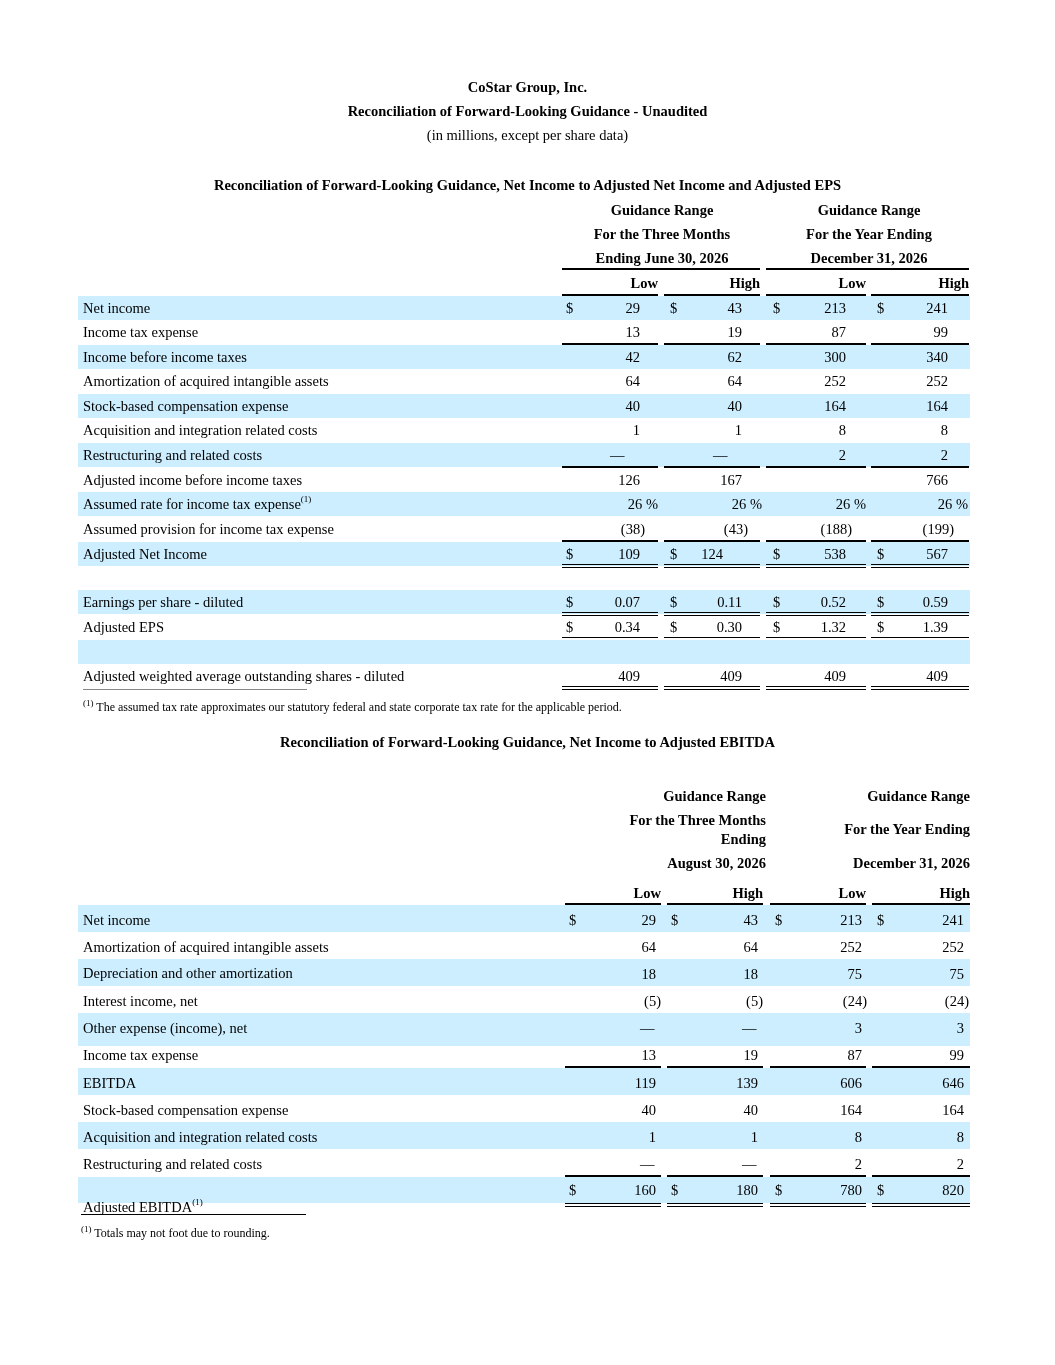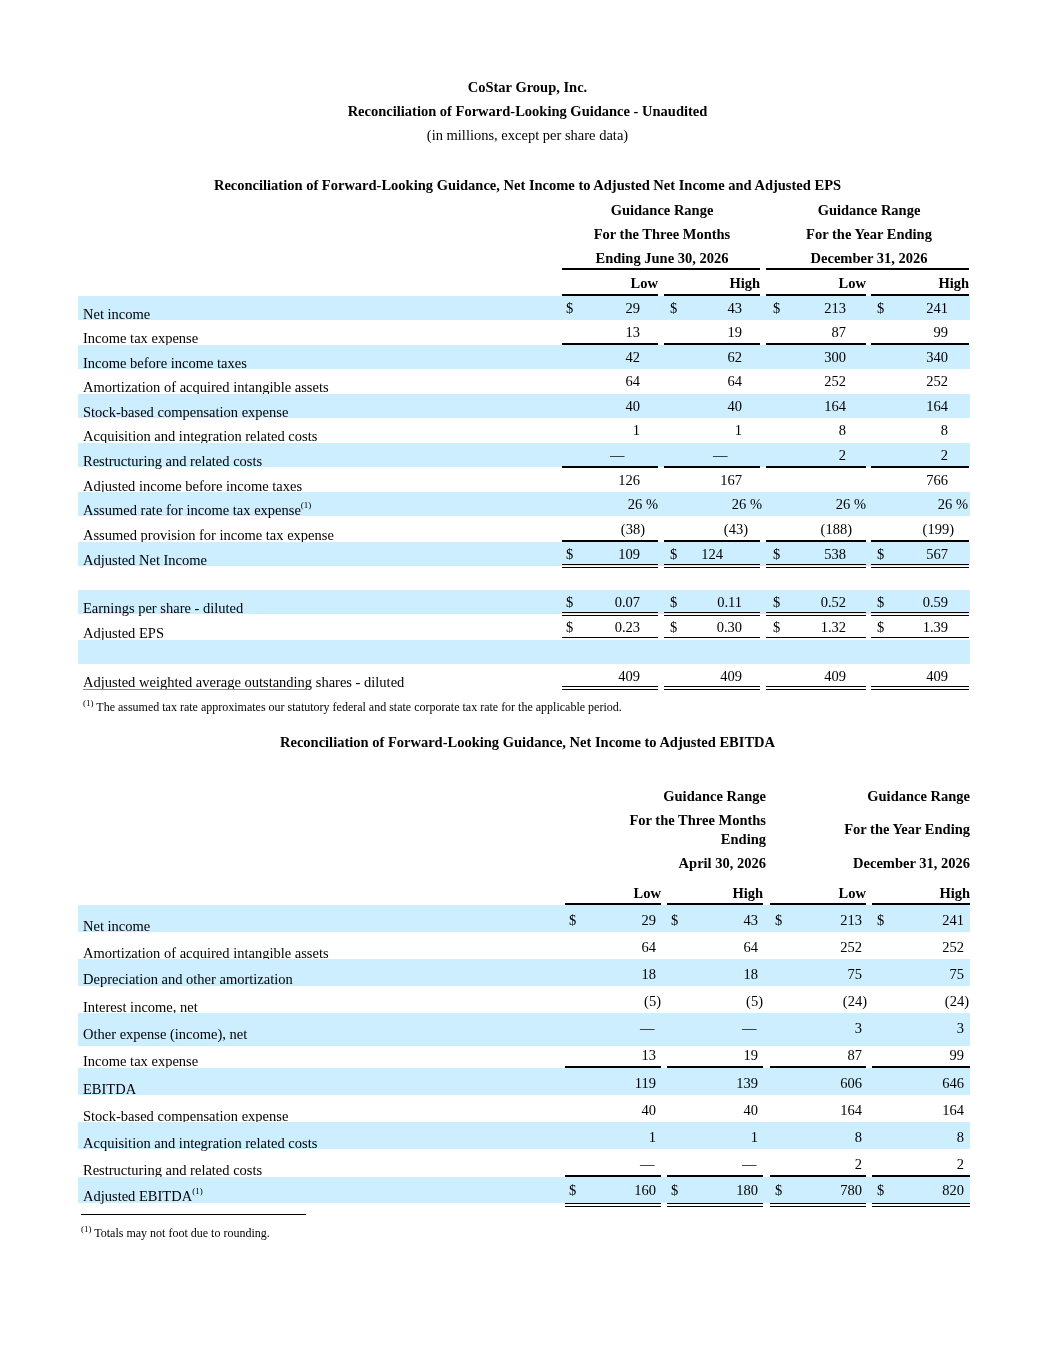--- a/index.html
+++ b/index.html
@@ -5,21 +5,21 @@
   html, body { margin: 0; padding: 0; background: #ffffff; }
   body { width: 1055px; height: 1365px; position: relative; font-family: "Liberation Serif", serif; color: #000; font-size: 14.5px; }
   .page { position: absolute; left: 0; top: 0; width: 1055px; }
   .center { position: absolute; left: 0; width: 1055px; text-align: center; }
   .bold { font-weight: bold; }
   .hdr { position: absolute; text-align: center; font-weight: bold; line-height: 24px; }
   .colhdr { position: absolute; text-align: right; font-weight: bold; }
   .rule { position: absolute; height: 0; border-top: 2px solid #000; }
   .row { position: absolute; left: 78px; width: 892px; }
   .row.shade { background: #cceeff; }
-  .label { position: absolute; left: 5px; white-space: nowrap; margin-top: 6px; }
+  .label { position: absolute; left: 5px; white-space: nowrap; }
   .cell { position: absolute; white-space: nowrap; }
   .dollar { position: absolute; }
   .num { position: absolute; text-align: right; }
   .dbl { position: absolute; border-top: 1px solid #000; border-bottom: 1px solid #000; height: 2px; }
   sup { font-size: 9px; vertical-align: top; position: relative; top: -2px; }
   .fn { position: absolute; font-size: 12px; }
   .fnrule { position: absolute; border-top: 1px solid #000; }
 </style>
 </head>
 <body>
@@ -175,21 +175,21 @@
     <span class="num" style="left:810px; width:60px; top:4px;">0.59</span>
   </div>
   <div class="dbl" style="left:562px; width:96px; top:612px;"></div>
   <div class="dbl" style="left:664px; width:96px; top:612px;"></div>
   <div class="dbl" style="left:766px; width:100px; top:612px;"></div>
   <div class="dbl" style="left:871px; width:98px; top:612px;"></div>
 
   <div class="row" style="top:615px; height:24px;">
     <span class="label" style="top:4px;">Adjusted EPS</span>
     <span class="dollar" style="left:488px; top:4px;">$</span>
-    <span class="num" style="left:500px; width:62px; top:4px;">0.23</span>
+    <span class="num" style="left:500px; width:62px; top:4px;">0.34</span>
     <span class="dollar" style="left:592px; top:4px;">$</span>
     <span class="num" style="left:604px; width:60px; top:4px;">0.30</span>
     <span class="dollar" style="left:695px; top:4px;">$</span>
     <span class="num" style="left:708px; width:60px; top:4px;">1.32</span>
     <span class="dollar" style="left:799px; top:4px;">$</span>
     <span class="num" style="left:810px; width:60px; top:4px;">1.39</span>
   </div>
   <div class="dbl" style="left:562px; width:96px; top:637px;"></div>
   <div class="dbl" style="left:664px; width:96px; top:637px;"></div>
   <div class="dbl" style="left:766px; width:100px; top:637px;"></div>
@@ -211,21 +211,21 @@
   <div class="fnrule" style="left:83px; width:224px; top:689px; border-color:#888;"></div>
 
   <div class="fn" style="left:83px; top:700px;"><sup>(1)</sup> <span>The assumed tax rate approximates our statutory federal and state corporate tax rate for the applicable period.</span></div>
 
   <div class="center bold" style="top:734px;">Reconciliation of Forward-Looking Guidance, Net Income to Adjusted EBITDA</div>
 
   <div>
     <div class="colhdr" style="left:562px; width:204px; top:788px;">Guidance Range</div>
     <div class="colhdr" style="left:562px; width:204px; top:812px;">For the Three Months</div>
     <div class="colhdr" style="left:562px; width:204px; top:831px;">Ending</div>
-    <div class="colhdr" style="left:562px; width:204px; top:855px;">April 30, 2026</div>
+    <div class="colhdr" style="left:562px; width:204px; top:855px;">August 30, 2026</div>
     <div class="colhdr" style="left:770px; width:200px; top:788px;">Guidance Range</div>
     <div class="colhdr" style="left:770px; width:200px; top:821px;">For the Year Ending</div>
     <div class="colhdr" style="left:770px; width:200px; top:855px;">December 31, 2026</div>
     <div class="colhdr" style="left:565px; width:96px; top:885px;">Low</div>
     <div class="colhdr" style="left:667px; width:96px; top:885px;">High</div>
     <div class="colhdr" style="left:770px; width:96px; top:885px;">Low</div>
     <div class="colhdr" style="left:872px; width:98px; top:885px;">High</div>
     <div class="rule" style="left:565px; width:96px; top:903px;"></div>
     <div class="rule" style="left:667px; width:96px; top:903px;"></div>
     <div class="rule" style="left:770px; width:96px; top:903px;"></div>
@@ -318,21 +318,21 @@
     <span class="cell" style="left:664px; top:7px;">—</span>
     <span class="num" style="left:716px; width:68px; top:7px;">2</span>
     <span class="num" style="left:818px; width:68px; top:7px;">2</span>
   </div>
   <div class="rule" style="left:565px; width:96px; top:1175px;"></div>
   <div class="rule" style="left:667px; width:96px; top:1175px;"></div>
   <div class="rule" style="left:770px; width:96px; top:1175px;"></div>
   <div class="rule" style="left:872px; width:98px; top:1175px;"></div>
 
   <div class="row shade" style="top:1177px; height:26px;">
-    <span class="label" style="top:5px;"><span>Adjusted EBITDA</span><sup>(1)</sup></span>
+    <span class="label" style="top:22px;"><span>Adjusted EBITDA</span><sup>(1)</sup></span>
     <span class="dollar" style="left:491px; top:5px;">$</span>
     <span class="num" style="left:510px; width:68px; top:5px;">160</span>
     <span class="dollar" style="left:593px; top:5px;">$</span>
     <span class="num" style="left:612px; width:68px; top:5px;">180</span>
     <span class="dollar" style="left:697px; top:5px;">$</span>
     <span class="num" style="left:716px; width:68px; top:5px;">780</span>
     <span class="dollar" style="left:799px; top:5px;">$</span>
     <span class="num" style="left:818px; width:68px; top:5px;">820</span>
   </div>
   <div class="dbl" style="left:565px; width:96px; top:1203px;"></div>

